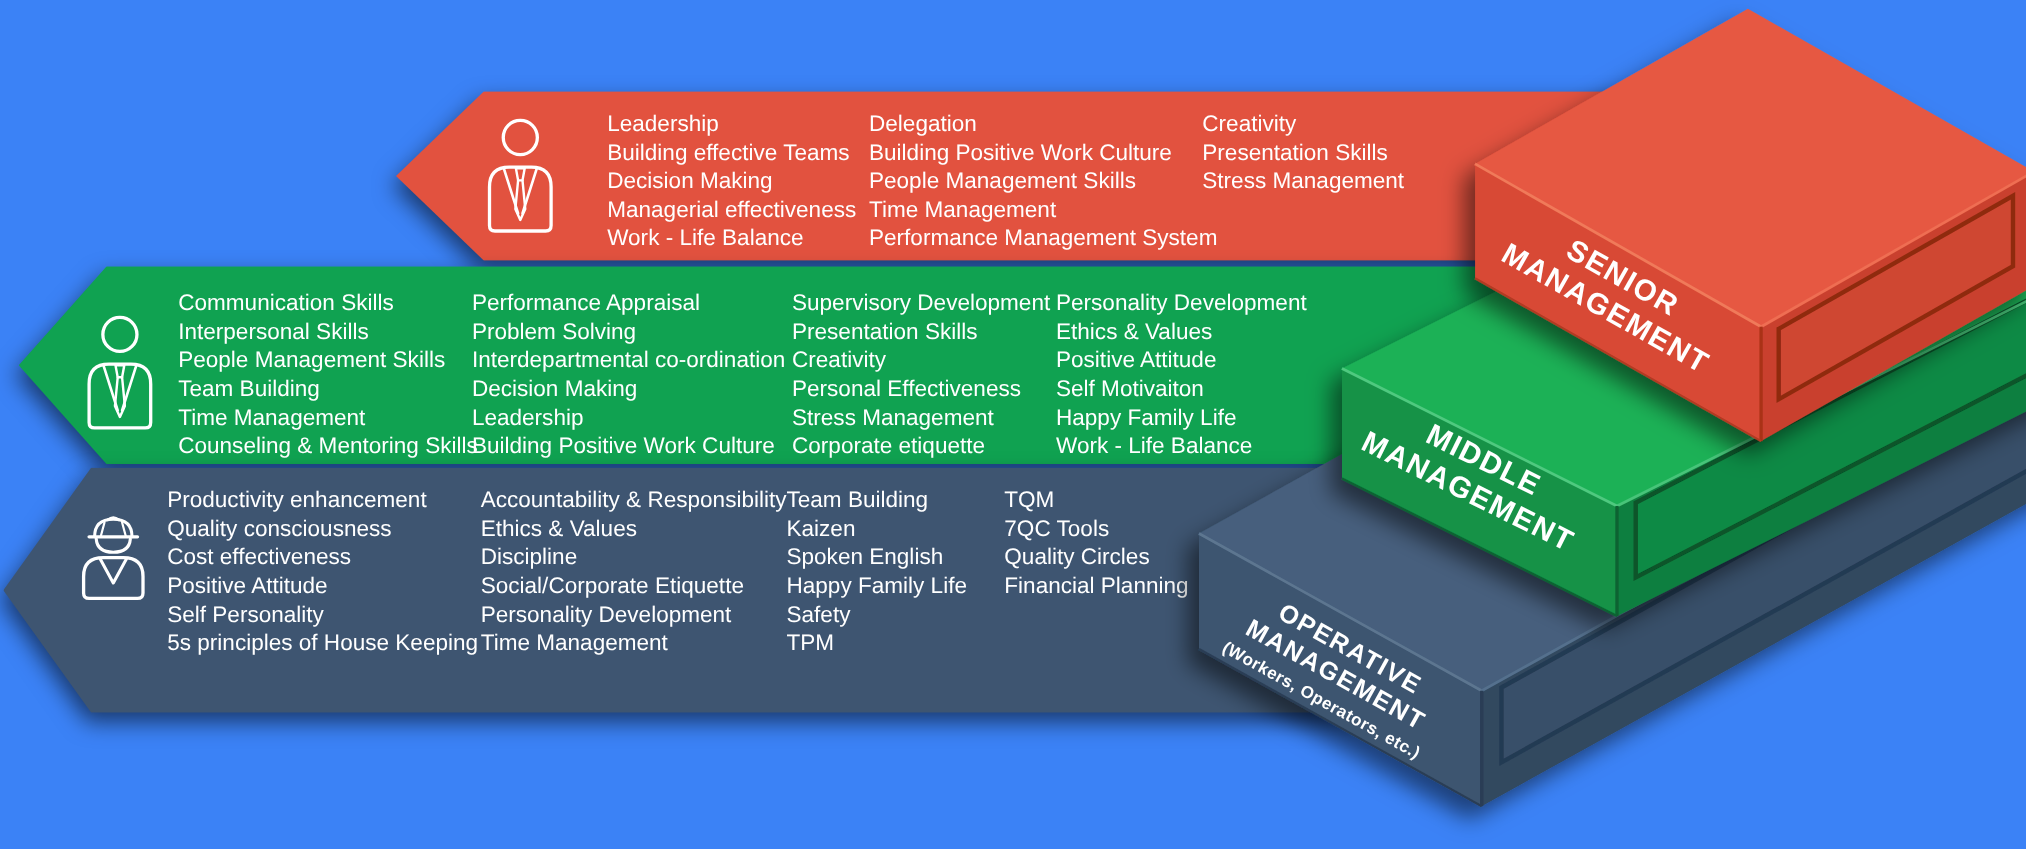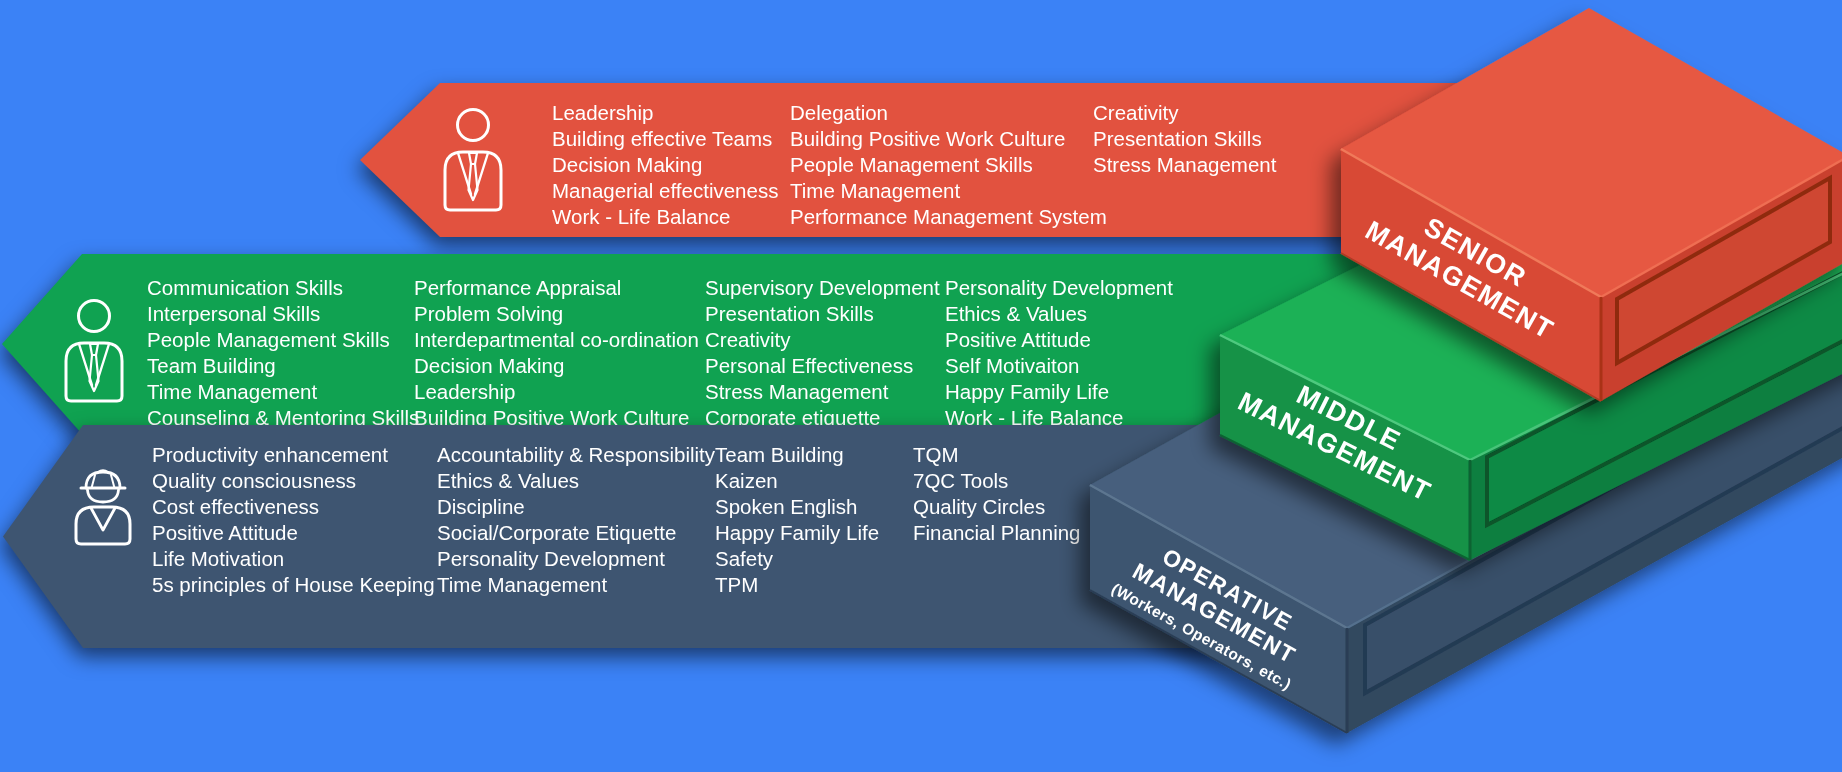--- a/index.html
+++ b/index.html
@@ -50,21 +50,21 @@
       <div>Time Management</div>
       <div>Performance Management System</div>
     </div>
     <div class="col" style="left:733px;top:17px;">
       <div>Creativity</div>
       <div>Presentation Skills</div>
       <div>Stress Management</div>
     </div>
   </div>
 
-  <div class="banner green" style="left:2px;top:242px;width:1495px;height:180px;margin-top:12px;">
+  <div class="banner green" style="left:17px;top:242px;width:1495px;height:180px;">
     <div class="banner-shape"></div>
     <svg class="icon-svg" style="left:61px;top:44px;" width="62" height="106" viewBox="0 0 62 104">
       <circle cx="31" cy="17" r="15.5" stroke-width="3"></circle>
       <path d="M 8,102 Q 3,102 3,97 L 3,62 Q 3,44 21,44 L 41,44 Q 59,44 59,62 L 59,97 Q 59,102 54,102 Z" stroke-width="3"></path>
       <path d="M 16,45 L 29,86" stroke-width="2.4"></path>
       <path d="M 46,45 L 33,86" stroke-width="2.4"></path>
       <path d="M 27,45 L 35,45 L 33,56 L 29,56 Z" stroke-width="2.2"></path>
       <path d="M 29,56 L 26.5,82 L 31,92 L 35.5,82 L 33,56" stroke-width="2.2"></path>
     </svg>
     <div class="col" style="left:145px;top:21px;">
@@ -111,21 +111,21 @@
       <path d="M 9,22 L 53,22" stroke-width="3"></path>
       <path d="M 15.5,24 Q 16.5,36 31,36 Q 45.5,36 46.5,24" stroke-width="2.8"></path>
       <path d="M 9,78 Q 4,78 4,73 L 4,58 Q 4,41 22,41 L 40,41 Q 58,41 58,58 L 58,73 Q 58,78 53,78 Z" stroke-width="3"></path>
       <path d="M 19,42 L 31,64 L 43,42" stroke-width="2.8"></path>
     </svg>
     <div class="col" style="left:149px;top:17px;">
       <div>Productivity enhancement</div>
       <div>Quality consciousness</div>
       <div>Cost effectiveness</div>
       <div>Positive Attitude</div>
-      <div>Life Motivation</div>
+      <div>Self Personality</div>
       <div>5s principles of House Keeping</div>
     </div>
     <div class="col" style="left:434px;top:17px;">
       <div>Accountability &amp; Responsibility</div>
       <div>Ethics &amp; Values</div>
       <div>Discipline</div>
       <div>Social/Corporate Etiquette</div>
       <div>Personality Development</div>
       <div>Time Management</div>
     </div>

